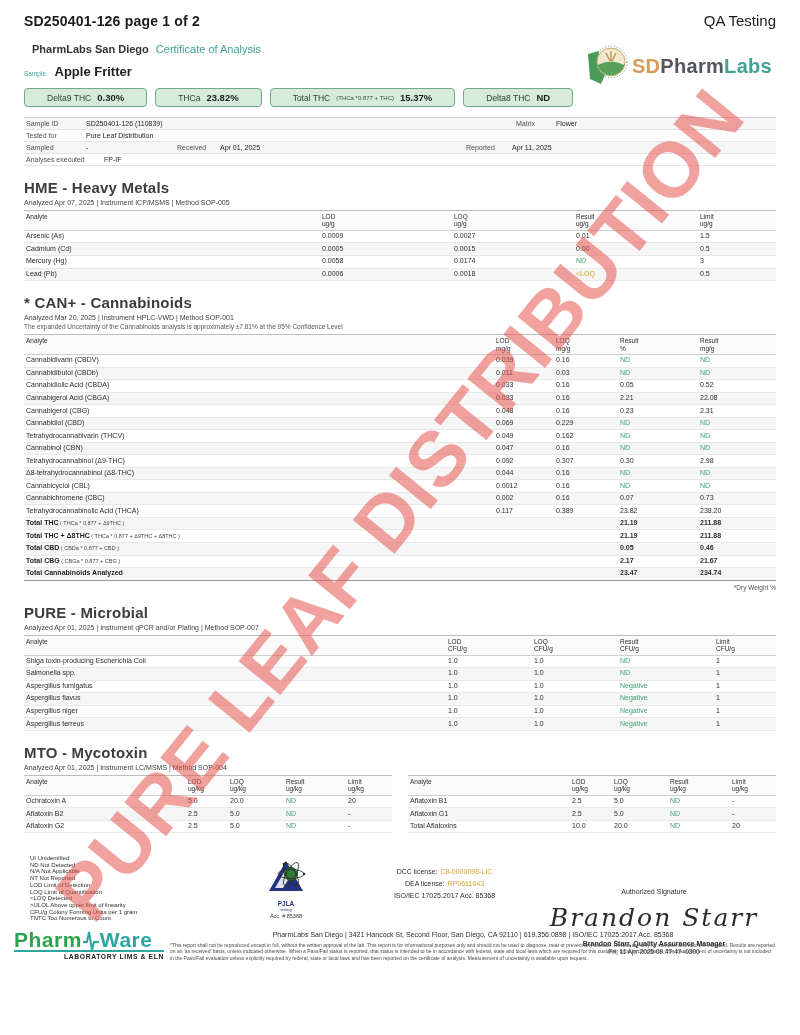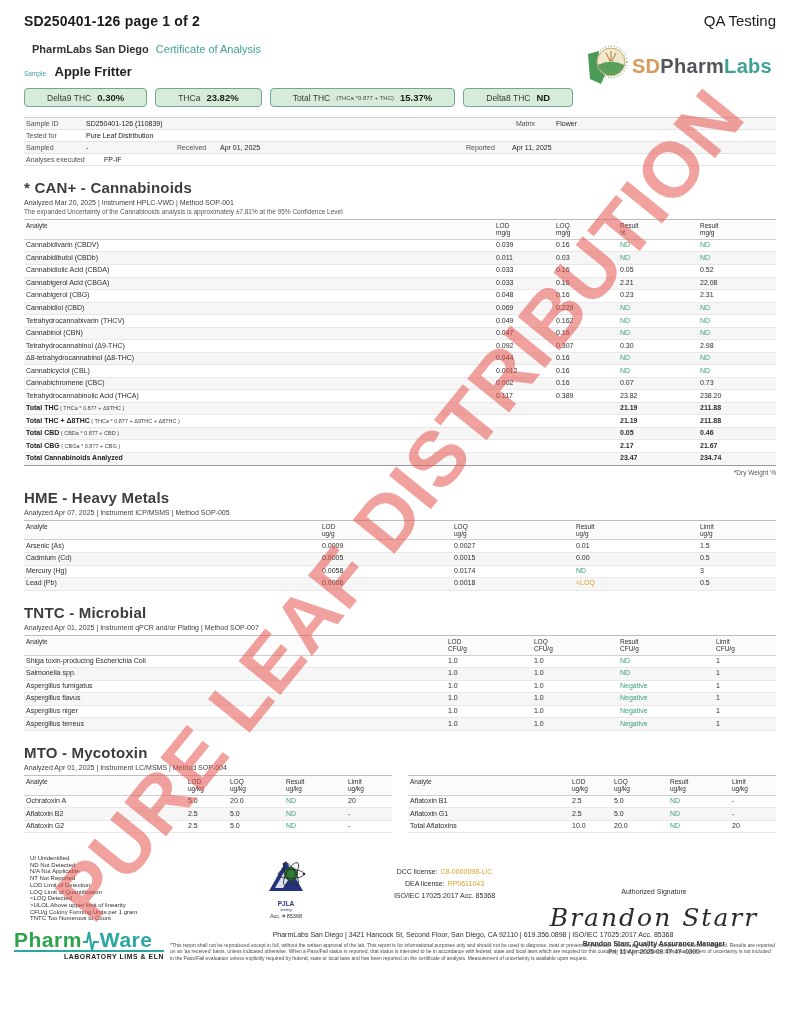--- a/index.html
+++ b/index.html
@@ -166,150 +166,20 @@
       <span class="ilabel">Reported</span>
       <span>Apr 11, 2025</span>
     </div>
     <div class="irow irow4">
       <span class="ilabel">Analyses executed</span>
       <span>FP-IF</span>
     </div>
   </div>
 
   <div>
-    <div class="sec-title">* CAN+ - Cannabinoids</div>
-    <div class="meta">Analyzed Mar 20, 2025  |  Instrument HPLC-VWD  | Method SOP-001</div>
-    <div class="note">The expanded Uncertainty of the Cannabinoids analysis is approximately ±7.81% at the 95% Confidence Level</div>
-    <div class="thead grid-cann" id="cann-head"><span class="hcell">Analyte</span><span class="hcell">LOD
-mg/g</span><span class="hcell">LOQ
-mg/g</span><span class="hcell">Result
-%</span><span class="hcell">Result
-mg/g</span></div>
-    <div class="tbody" id="cann-body">
-        <div class="trow grid-cann">
-          <span class="analyte">Cannabidivarin (CBDV)</span>
-          <span>0.039</span>
-          <span>0.16</span>
-          <span class="green">ND</span>
-          <span class="green">ND</span>
-        </div>
-        <div class="trow grid-cann">
-          <span class="analyte">Cannabidibutol (CBDb)</span>
-          <span>0.011</span>
-          <span>0.03</span>
-          <span class="green">ND</span>
-          <span class="green">ND</span>
-        </div>
-        <div class="trow grid-cann">
-          <span class="analyte">Cannabidiolic Acid (CBDA)</span>
-          <span>0.033</span>
-          <span>0.16</span>
-          <span>0.05</span>
-          <span>0.52</span>
-        </div>
-        <div class="trow grid-cann">
-          <span class="analyte">Cannabigerol Acid (CBGA)</span>
-          <span>0.033</span>
-          <span>0.16</span>
-          <span>2.21</span>
-          <span>22.08</span>
-        </div>
-        <div class="trow grid-cann">
-          <span class="analyte">Cannabigerol (CBG)</span>
-          <span>0.048</span>
-          <span>0.16</span>
-          <span>0.23</span>
-          <span>2.31</span>
-        </div>
-        <div class="trow grid-cann">
-          <span class="analyte">Cannabidiol (CBD)</span>
-          <span>0.069</span>
-          <span>0.229</span>
-          <span class="green">ND</span>
-          <span class="green">ND</span>
-        </div>
-        <div class="trow grid-cann">
-          <span class="analyte">Tetrahydrocannabivarin (THCV)</span>
-          <span>0.049</span>
-          <span>0.162</span>
-          <span class="green">ND</span>
-          <span class="green">ND</span>
-        </div>
-        <div class="trow grid-cann">
-          <span class="analyte">Cannabinol (CBN)</span>
-          <span>0.047</span>
-          <span>0.16</span>
-          <span class="green">ND</span>
-          <span class="green">ND</span>
-        </div>
-        <div class="trow grid-cann">
-          <span class="analyte">Tetrahydrocannabinol (Δ9-THC)</span>
-          <span>0.092</span>
-          <span>0.307</span>
-          <span>0.30</span>
-          <span>2.98</span>
-        </div>
-        <div class="trow grid-cann">
-          <span class="analyte">Δ8-tetrahydrocannabinol (Δ8-THC)</span>
-          <span>0.044</span>
-          <span>0.16</span>
-          <span class="green">ND</span>
-          <span class="green">ND</span>
-        </div>
-        <div class="trow grid-cann">
-          <span class="analyte">Cannabicyclol (CBL)</span>
-          <span>0.0012</span>
-          <span>0.16</span>
-          <span class="green">ND</span>
-          <span class="green">ND</span>
-        </div>
-        <div class="trow grid-cann">
-          <span class="analyte">Cannabichromene (CBC)</span>
-          <span>0.002</span>
-          <span>0.16</span>
-          <span>0.07</span>
-          <span>0.73</span>
-        </div>
-        <div class="trow grid-cann">
-          <span class="analyte">Tetrahydrocannabinolic Acid (THCA)</span>
-          <span>0.117</span>
-          <span>0.389</span>
-          <span>23.82</span>
-          <span>238.20</span>
-        </div>
-        <div class="trow total" style="grid-template-columns: 1fr 80px 76px;">
-          <span class="tlabel">Total THC<span class="tformula"> ( THCa * 0.877 + Δ9THC )</span></span>
-          <span>21.19</span>
-          <span>211.88</span>
-        </div>
-        <div class="trow total" style="grid-template-columns: 1fr 80px 76px;">
-          <span class="tlabel">Total THC + Δ8THC<span class="tformula"> ( THCa * 0.877 + Δ9THC + Δ8THC )</span></span>
-          <span>21.19</span>
-          <span>211.88</span>
-        </div>
-        <div class="trow total" style="grid-template-columns: 1fr 80px 76px;">
-          <span class="tlabel">Total CBD<span class="tformula"> ( CBDa * 0.877 + CBD )</span></span>
-          <span>0.05</span>
-          <span>0.46</span>
-        </div>
-        <div class="trow total" style="grid-template-columns: 1fr 80px 76px;">
-          <span class="tlabel">Total CBG<span class="tformula"> ( CBGa * 0.877 + CBG )</span></span>
-          <span>2.17</span>
-          <span>21.67</span>
-        </div>
-        <div class="trow total grand" style="grid-template-columns: 1fr 80px 76px;">
-          <span class="tlabel">Total Cannabinoids Analyzed</span>
-          <span>23.47</span>
-          <span>234.74</span>
-        </div>
-      </div>
-    <div class="dry">*Dry Weight %</div>
-  </div>
-
-  <div>
     <div class="sec-title">HME - Heavy Metals</div>
     <div class="meta">Analyzed Apr 07, 2025  | Instrument ICP/MSMS  | Method SOP-005</div>
     <div class="thead grid-hme" id="hme-head"><span class="hcell">Analyte</span><span class="hcell">LOD
 ug/g</span><span class="hcell">LOQ
 ug/g</span><span class="hcell">Result
 ug/g</span><span class="hcell">Limit
 ug/g</span></div>
     <div class="tbody" id="hme-body">
         <div class="trow grid-hme">
           <span class="analyte">Arsenic (As)</span>
@@ -336,21 +206,151 @@
           <span class="analyte">Lead (Pb)</span>
           <span>0.0006</span>
           <span>0.0018</span>
           <span class="orange">&lt;LOQ</span>
           <span>0.5</span>
         </div>
       </div>
   </div>
 
   <div>
-    <div class="sec-title">TNTC - Microbial</div>
+    <div class="sec-title">* CAN+ - Cannabinoids</div>
+    <div class="meta">Analyzed Mar 20, 2025  |  Instrument HPLC-VWD  | Method SOP-001</div>
+    <div class="note">The expanded Uncertainty of the Cannabinoids analysis is approximately ±7.81% at the 95% Confidence Level</div>
+    <div class="thead grid-cann" id="cann-head"><span class="hcell">Analyte</span><span class="hcell">LOD
+mg/g</span><span class="hcell">LOQ
+mg/g</span><span class="hcell">Result
+%</span><span class="hcell">Result
+mg/g</span></div>
+    <div class="tbody" id="cann-body">
+        <div class="trow grid-cann">
+          <span class="analyte">Cannabidivarin (CBDV)</span>
+          <span>0.039</span>
+          <span>0.16</span>
+          <span class="green">ND</span>
+          <span class="green">ND</span>
+        </div>
+        <div class="trow grid-cann">
+          <span class="analyte">Cannabidibutol (CBDb)</span>
+          <span>0.011</span>
+          <span>0.03</span>
+          <span class="green">ND</span>
+          <span class="green">ND</span>
+        </div>
+        <div class="trow grid-cann">
+          <span class="analyte">Cannabidiolic Acid (CBDA)</span>
+          <span>0.033</span>
+          <span>0.16</span>
+          <span>0.05</span>
+          <span>0.52</span>
+        </div>
+        <div class="trow grid-cann">
+          <span class="analyte">Cannabigerol Acid (CBGA)</span>
+          <span>0.033</span>
+          <span>0.16</span>
+          <span>2.21</span>
+          <span>22.08</span>
+        </div>
+        <div class="trow grid-cann">
+          <span class="analyte">Cannabigerol (CBG)</span>
+          <span>0.048</span>
+          <span>0.16</span>
+          <span>0.23</span>
+          <span>2.31</span>
+        </div>
+        <div class="trow grid-cann">
+          <span class="analyte">Cannabidiol (CBD)</span>
+          <span>0.069</span>
+          <span>0.229</span>
+          <span class="green">ND</span>
+          <span class="green">ND</span>
+        </div>
+        <div class="trow grid-cann">
+          <span class="analyte">Tetrahydrocannabivarin (THCV)</span>
+          <span>0.049</span>
+          <span>0.162</span>
+          <span class="green">ND</span>
+          <span class="green">ND</span>
+        </div>
+        <div class="trow grid-cann">
+          <span class="analyte">Cannabinol (CBN)</span>
+          <span>0.047</span>
+          <span>0.16</span>
+          <span class="green">ND</span>
+          <span class="green">ND</span>
+        </div>
+        <div class="trow grid-cann">
+          <span class="analyte">Tetrahydrocannabinol (Δ9-THC)</span>
+          <span>0.092</span>
+          <span>0.307</span>
+          <span>0.30</span>
+          <span>2.98</span>
+        </div>
+        <div class="trow grid-cann">
+          <span class="analyte">Δ8-tetrahydrocannabinol (Δ8-THC)</span>
+          <span>0.044</span>
+          <span>0.16</span>
+          <span class="green">ND</span>
+          <span class="green">ND</span>
+        </div>
+        <div class="trow grid-cann">
+          <span class="analyte">Cannabicyclol (CBL)</span>
+          <span>0.0012</span>
+          <span>0.16</span>
+          <span class="green">ND</span>
+          <span class="green">ND</span>
+        </div>
+        <div class="trow grid-cann">
+          <span class="analyte">Cannabichromene (CBC)</span>
+          <span>0.002</span>
+          <span>0.16</span>
+          <span>0.07</span>
+          <span>0.73</span>
+        </div>
+        <div class="trow grid-cann">
+          <span class="analyte">Tetrahydrocannabinolic Acid (THCA)</span>
+          <span>0.117</span>
+          <span>0.389</span>
+          <span>23.82</span>
+          <span>238.20</span>
+        </div>
+        <div class="trow total" style="grid-template-columns: 1fr 80px 76px;">
+          <span class="tlabel">Total THC<span class="tformula"> ( THCa * 0.877 + Δ9THC )</span></span>
+          <span>21.19</span>
+          <span>211.88</span>
+        </div>
+        <div class="trow total" style="grid-template-columns: 1fr 80px 76px;">
+          <span class="tlabel">Total THC + Δ8THC<span class="tformula"> ( THCa * 0.877 + Δ9THC + Δ8THC )</span></span>
+          <span>21.19</span>
+          <span>211.88</span>
+        </div>
+        <div class="trow total" style="grid-template-columns: 1fr 80px 76px;">
+          <span class="tlabel">Total CBD<span class="tformula"> ( CBDa * 0.877 + CBD )</span></span>
+          <span>0.05</span>
+          <span>0.46</span>
+        </div>
+        <div class="trow total" style="grid-template-columns: 1fr 80px 76px;">
+          <span class="tlabel">Total CBG<span class="tformula"> ( CBGa * 0.877 + CBG )</span></span>
+          <span>2.17</span>
+          <span>21.67</span>
+        </div>
+        <div class="trow total grand" style="grid-template-columns: 1fr 80px 76px;">
+          <span class="tlabel">Total Cannabinoids Analyzed</span>
+          <span>23.47</span>
+          <span>234.74</span>
+        </div>
+      </div>
+    <div class="dry">*Dry Weight %</div>
+  </div>
+
+  <div>
+    <div class="sec-title">PURE - Microbial</div>
     <div class="meta">Analyzed Apr 01, 2025  | Instrument qPCR and/or Plating  | Method SOP-007</div>
     <div class="thead grid-mibig" id="mibig-head"><span class="hcell">Analyte</span><span class="hcell">LOD
 CFU/g</span><span class="hcell">LOQ
 CFU/g</span><span class="hcell">Result
 CFU/g</span><span class="hcell">Limit
 CFU/g</span></div>
     <div class="tbody" id="mibig-body">
         <div class="trow grid-mibig">
           <span class="analyte">Shiga toxin-producing Escherichia Coli</span>
           <span>1.0</span>

